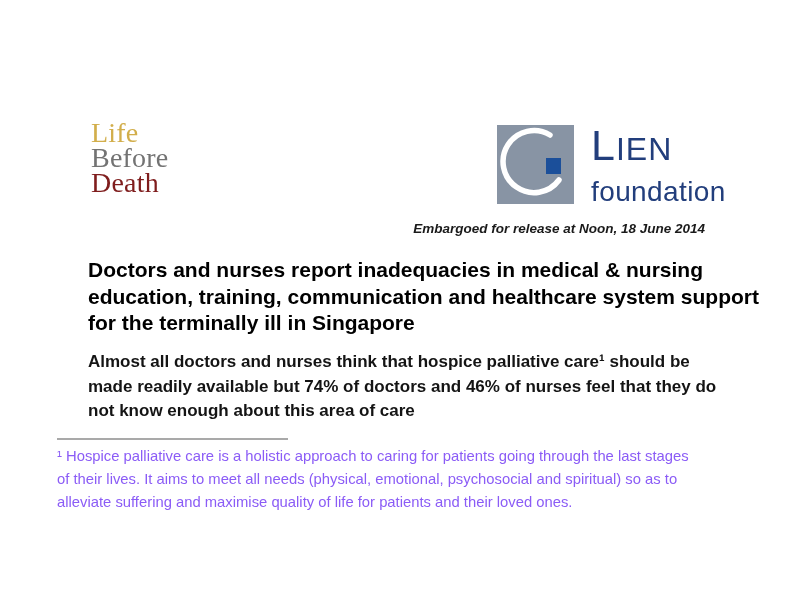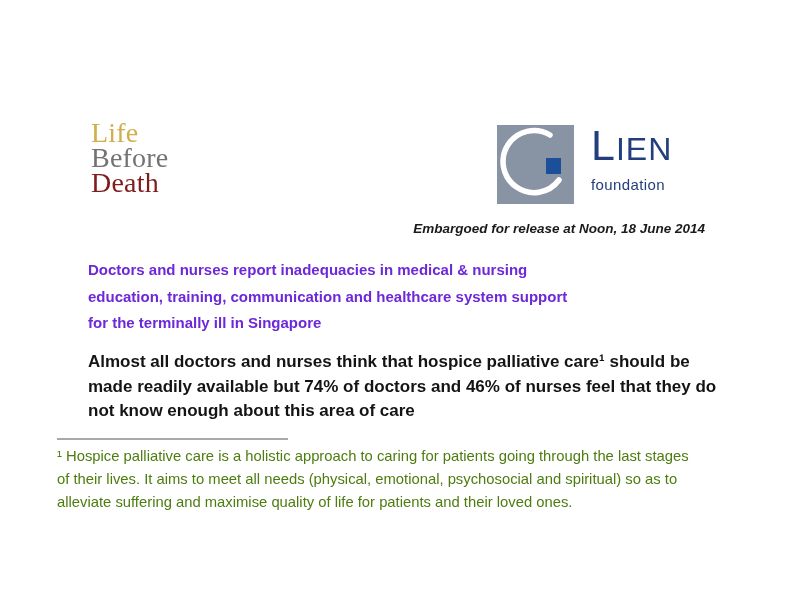--- a/index.html
+++ b/index.html
@@ -24,49 +24,49 @@
   .lbd-before { color:#737373; }
   .lbd-death  { color:#7f1d1d; }
 
   
   .logo-lien { position:absolute; left:497px; top:125px; display:flex; gap:17px; }
   .lien-mark svg { display:block; }
   .lien-text { color:#223E7C; padding-top:5px; }
   .lien-name { line-height:30px; letter-spacing:1px; white-space:nowrap; }
   .lien-l   { font-size:43px; }
   .lien-ien { font-size:32px;margin-top:20px; }
-  .lien-foundation { font-size:15px; margin-top:6px; letter-spacing:0.4px; }
+  .lien-foundation { font-size:28px; margin-top:6px; letter-spacing:0.4px; }
 
   .embargo {
     position:absolute; top:221px; right:87px;
     font-size:13.5px; font-weight:bold; font-style:italic;
     color:#1A1A1A; white-space:pre;
   }
 
   .headline {
     position:absolute; left:88px; top:257px;
-    font-size:15px; font-weight:bold; line-height:26.5px;
-    color:#6d28d9; white-space:pre;
+    font-size:21px; font-weight:bold; line-height:26.5px;
+    color:#000000; white-space:pre;
   }
 
   .subhead {
     position:absolute; left:88px; top:350px;
     font-size:17px; font-weight:bold; 
     line-height:24.5px; color:#141414; white-space:pre;
   }
 
   .footnote-separator {
     position:absolute; left:57px; top:438px;
     width:231px; height:2px; background:#A9A9A9;
   }
 
   .footnote {
     position:absolute; left:57px; top:445px;
     font-size:14.8px; line-height:23px;
-    color:#4d7c0f; white-space:pre;
+    color:#8b5cf6; white-space:pre;
   }
 </style>
 </head>
 <body>
 
 <div class="page">
 
   <div class="logo-lbd">
     <div class="lbd-life">Life</div>
     <div class="lbd-before">Before</div>

